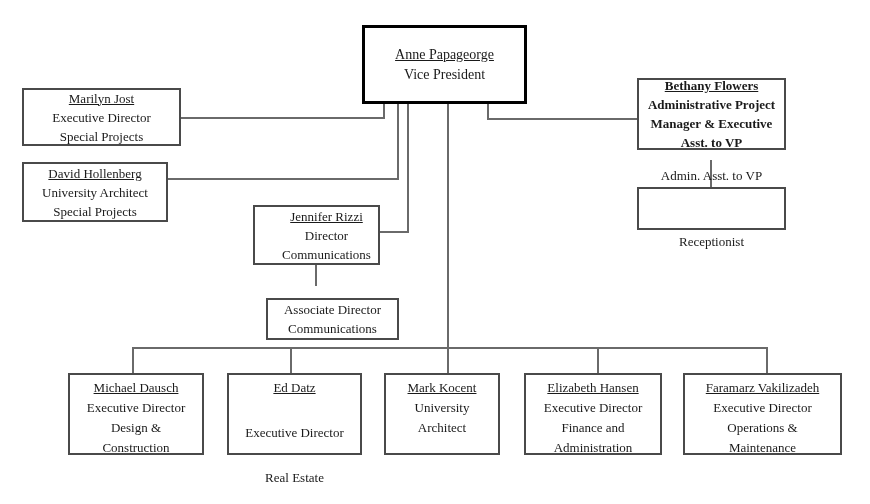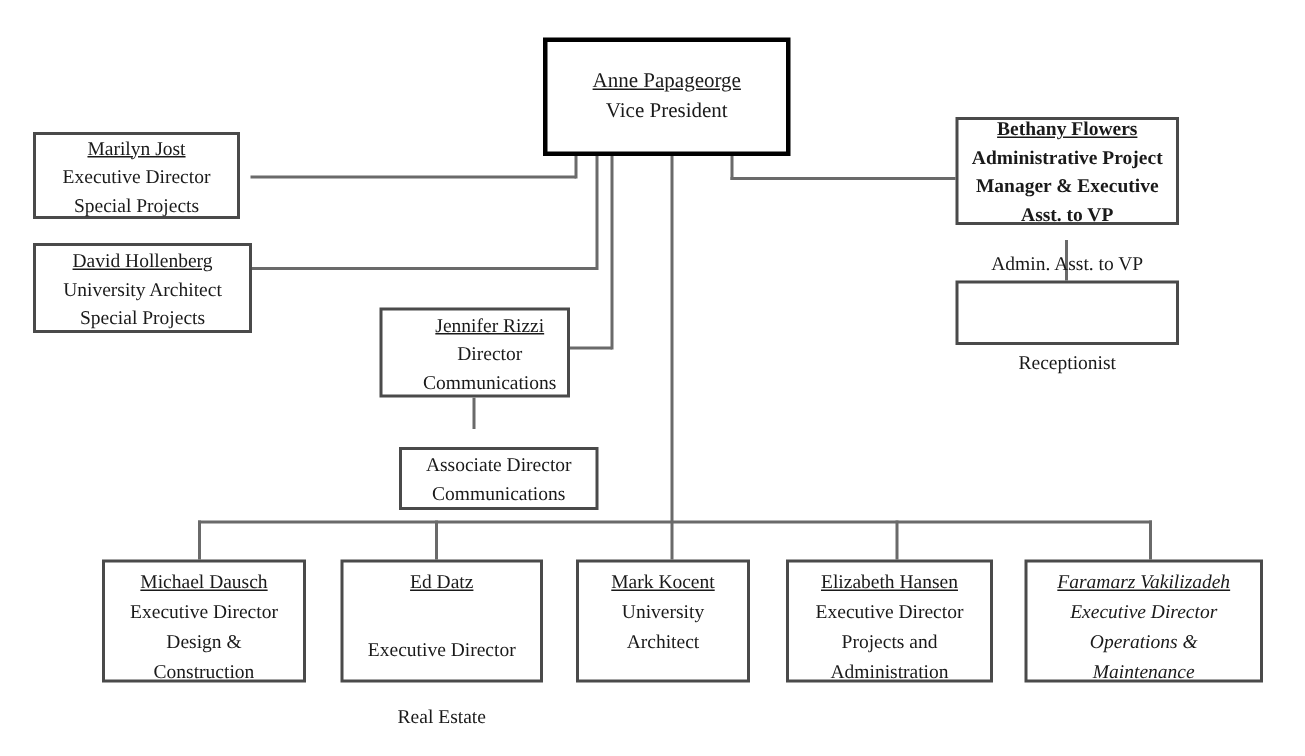--- a/index.html
+++ b/index.html
@@ -32,36 +32,36 @@
   }
   .node .name {
     text-decoration: underline;
   }
   .node-vp {
     left: 362px; top: 25px; width: 165px; height: 79px;
     border: 3px solid #000000;
     font-size: 14px;
     line-height: 20px;
   }
-  .node-jost        { left: 22px;  top: 88px;  width: 138px; height: 58px; }
+  .node-jost        { left: 22px;  top: 88px;  width: 159px; height: 58px; }
   .node-hollenberg  { left: 22px;  top: 162px; width: 146px; height: 60px; }
   .node-flowers     { left: 637px; top: 78px;  width: 149px; height: 72px; font-weight: bold; }
   .node-adminasst   { left: 637px; top: 187px; width: 149px; height: 43px; gap: 47px; }
   .node-rizzi       { left: 253px; top: 205px; width: 127px; height: 60px; padding-left: 20px; }
   .node-assocdir    { left: 250px; top: 298px; width: 133px; height: 42px; margin-left: 16px; }
   .bottom-row {
     justify-content: flex-start;
     padding-top: 3px;
     line-height: 20px;
   }
   .node-dausch      { left: 68px;  top: 373px; width: 136px; height: 82px; }
   .node-datz        { left: 227px; top: 373px; width: 135px; height: 82px; gap: 25px; }
   .node-kocent      { left: 384px; top: 373px; width: 116px; height: 82px; }
   .node-hansen      { left: 524px; top: 373px; width: 138px; height: 82px; }
-  .node-vakilizadeh { left: 683px; top: 373px; width: 159px; height: 82px; font-style: italic; }
+  .node-vakilizadeh { left: 683px; top: 373px; width: 159px; height: 82px; }
   .line {
     position: absolute;
     background: #6a6a6a;
     z-index: 1;
   }
   
   .l-vp-jost-v        { left: 383px; top: 104px; width: 2px; height: 15px; }
   .l-vp-jost-h        { left: 167px; top: 117px; width: 217px; height: 2px; }
   .l-vp-hollenberg-v  { left: 397px; top: 104px; width: 2px; height: 76px; }
   .l-vp-hollenberg-h  { left: 167px; top: 178px; width: 231px; height: 2px; }
@@ -156,21 +156,21 @@
 
   <div class="node node-kocent bottom-row">
     <div class="name">Mark Kocent</div>
     <div>University</div>
     <div>Architect</div>
   </div>
 
   <div class="node node-hansen bottom-row">
     <div class="name">Elizabeth Hansen</div>
     <div>Executive Director</div>
-    <div>Projects and</div>
+    <div>Finance and</div>
     <div>Administration</div>
   </div>
 
   <div class="node node-vakilizadeh bottom-row">
     <div class="name">Faramarz Vakilizadeh</div>
     <div>Executive Director</div>
     <div>Operations &amp;</div>
     <div>Maintenance</div>
   </div>
 

